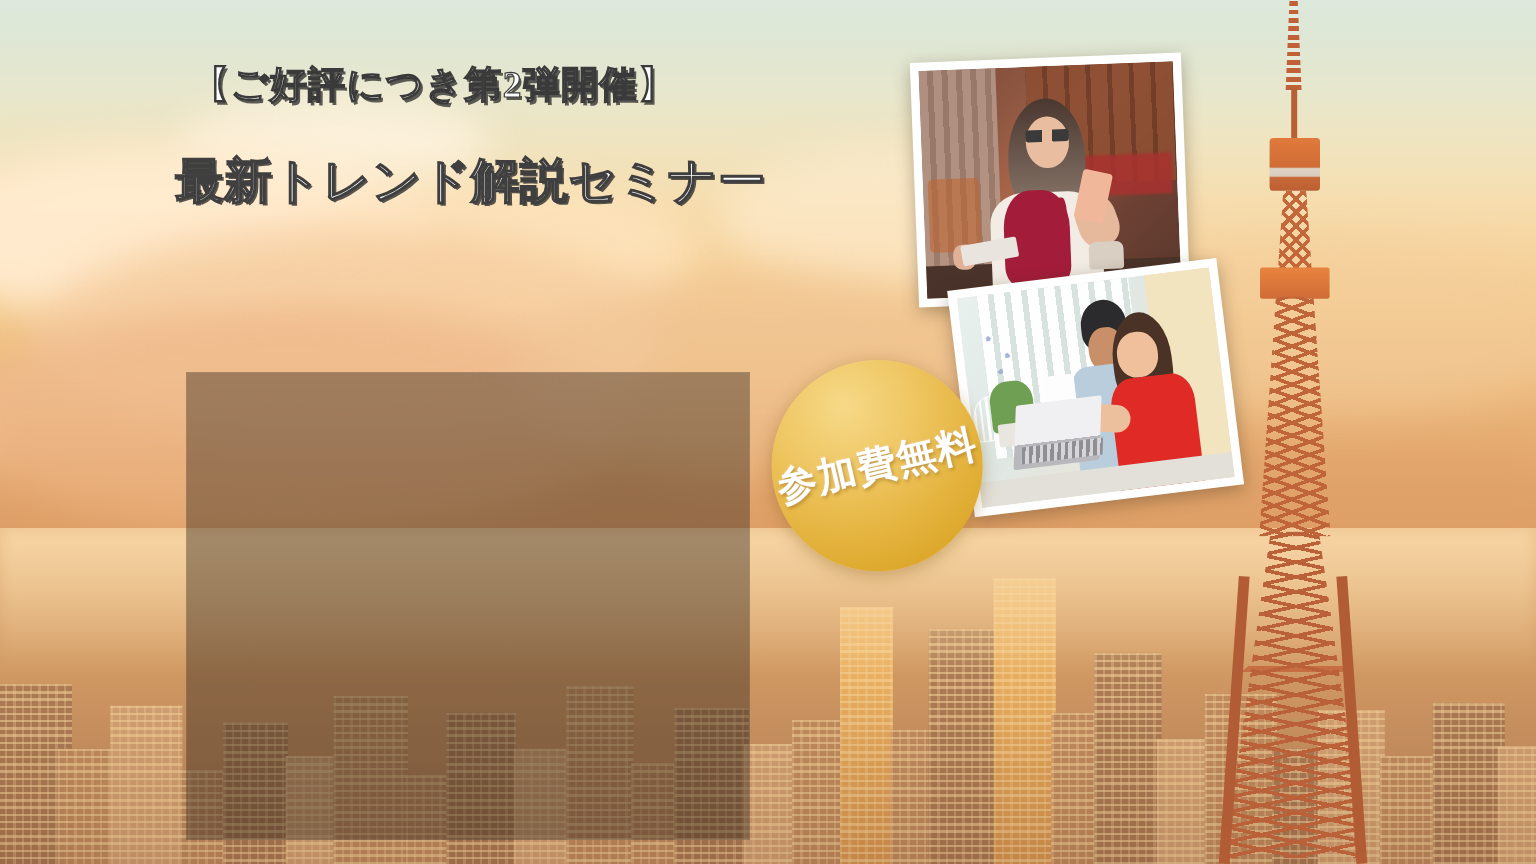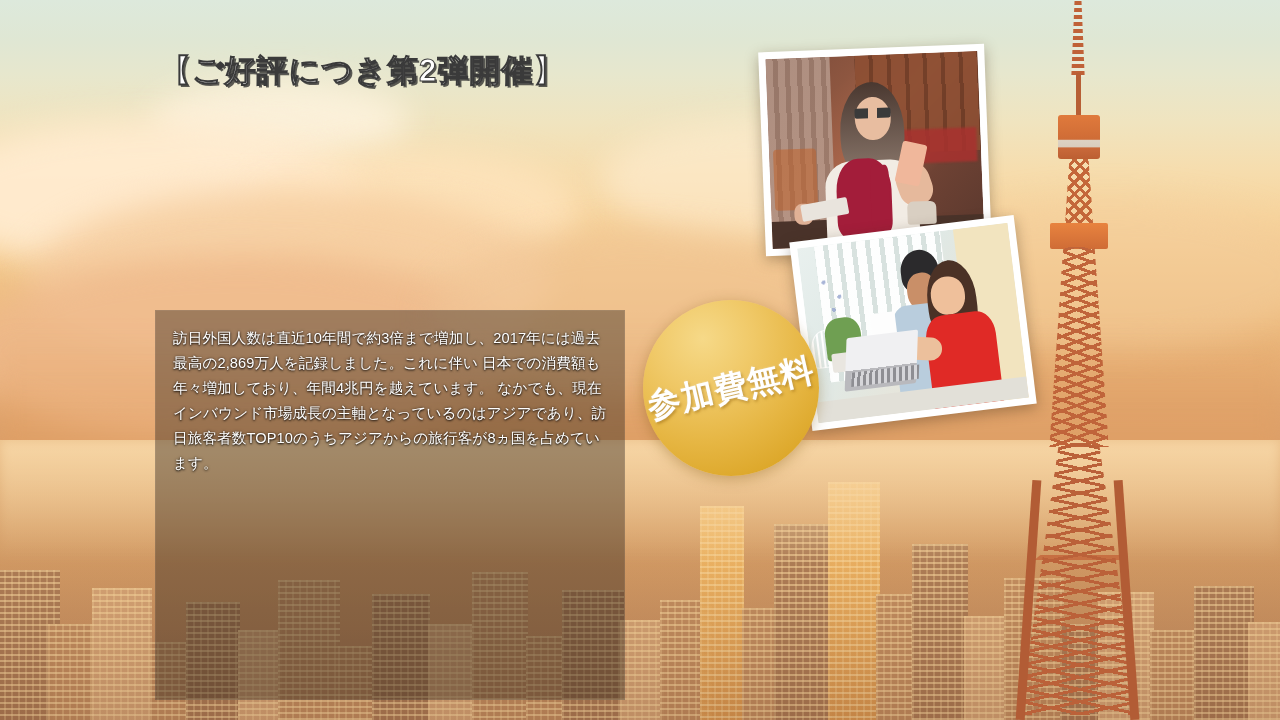--- a/index.html
+++ b/index.html
@@ -91,20 +91,21 @@
   }
   .para.last{margin-bottom:0;}
 
   
   .kicker{
     position:absolute;left:160px;top:50px;
     font-size:31px;font-weight:bold;color:#fff;letter-spacing:1px;
     -webkit-text-stroke:1px #3a3a3a;
     text-shadow:2px 2px 0 rgba(40,40,40,.75);
     white-space:nowrap;
+    font-family:Liberation Serif, serif;
   }
   .headline{
     position:absolute;left:146px;top:128px;
     font-size:40px;font-weight:bold;color:#fff;line-height:47px;
     -webkit-text-stroke:1.2px #3f3f3f;
     text-shadow:2px 2px 0 rgba(45,45,45,.8);
     letter-spacing:.5px;white-space:nowrap;
   }
   .headline div{margin:0;}
 
@@ -294,20 +295,21 @@
       <div class="t-band"></div>
       <div class="t-lat3"></div>
       <div class="t-leg" style="left:14px;height:240px;transform:rotate(4deg);"></div>
       <div class="t-leg" style="left:112px;height:240px;transform:rotate(-4deg);"></div>
     </div>
   </div>
 
   <div class="kicker">【ご好評につき第2弾開催】</div>
 
   <div class="headline">
+    <div>最新トレンド解説セミナー</div>
   </div>
 
   <div class="photo photo-top">
     <div class="inner">
       <div class="p1">
         <div class="wallL"></div>
           <div class="shelf"></div>
           <div class="redb"></div>
         <div class="chair"></div>
           <div class="table"></div>
@@ -345,22 +347,20 @@
           <div class="arm"></div>
         <div class="desk"></div>
           <div class="laptop"></div>
           <div class="kb"></div>
       </div>
     </div>
   </div>
 
   <div class="panel">
     <div class="panel-inner">
-      <p class="para">訪日外国人数は直近10年間で約3倍まで増加し、2017年には過去最高の2,869万人を記録しました。これに伴い 日本での消費額も年々増加しており、年間4兆円を越えています。
-なかでも、現在インバウンド市場成長の主軸となっているのはアジアであり、訪日旅客者数TOP10のうちアジアからの旅行客が8ヵ国を占めています。</p>
     </div>
   </div>
 
   <div class="badge">
     <span class="badge-text">参加費無料</span>
   </div>
 
 </div>
 
 </body></html>

